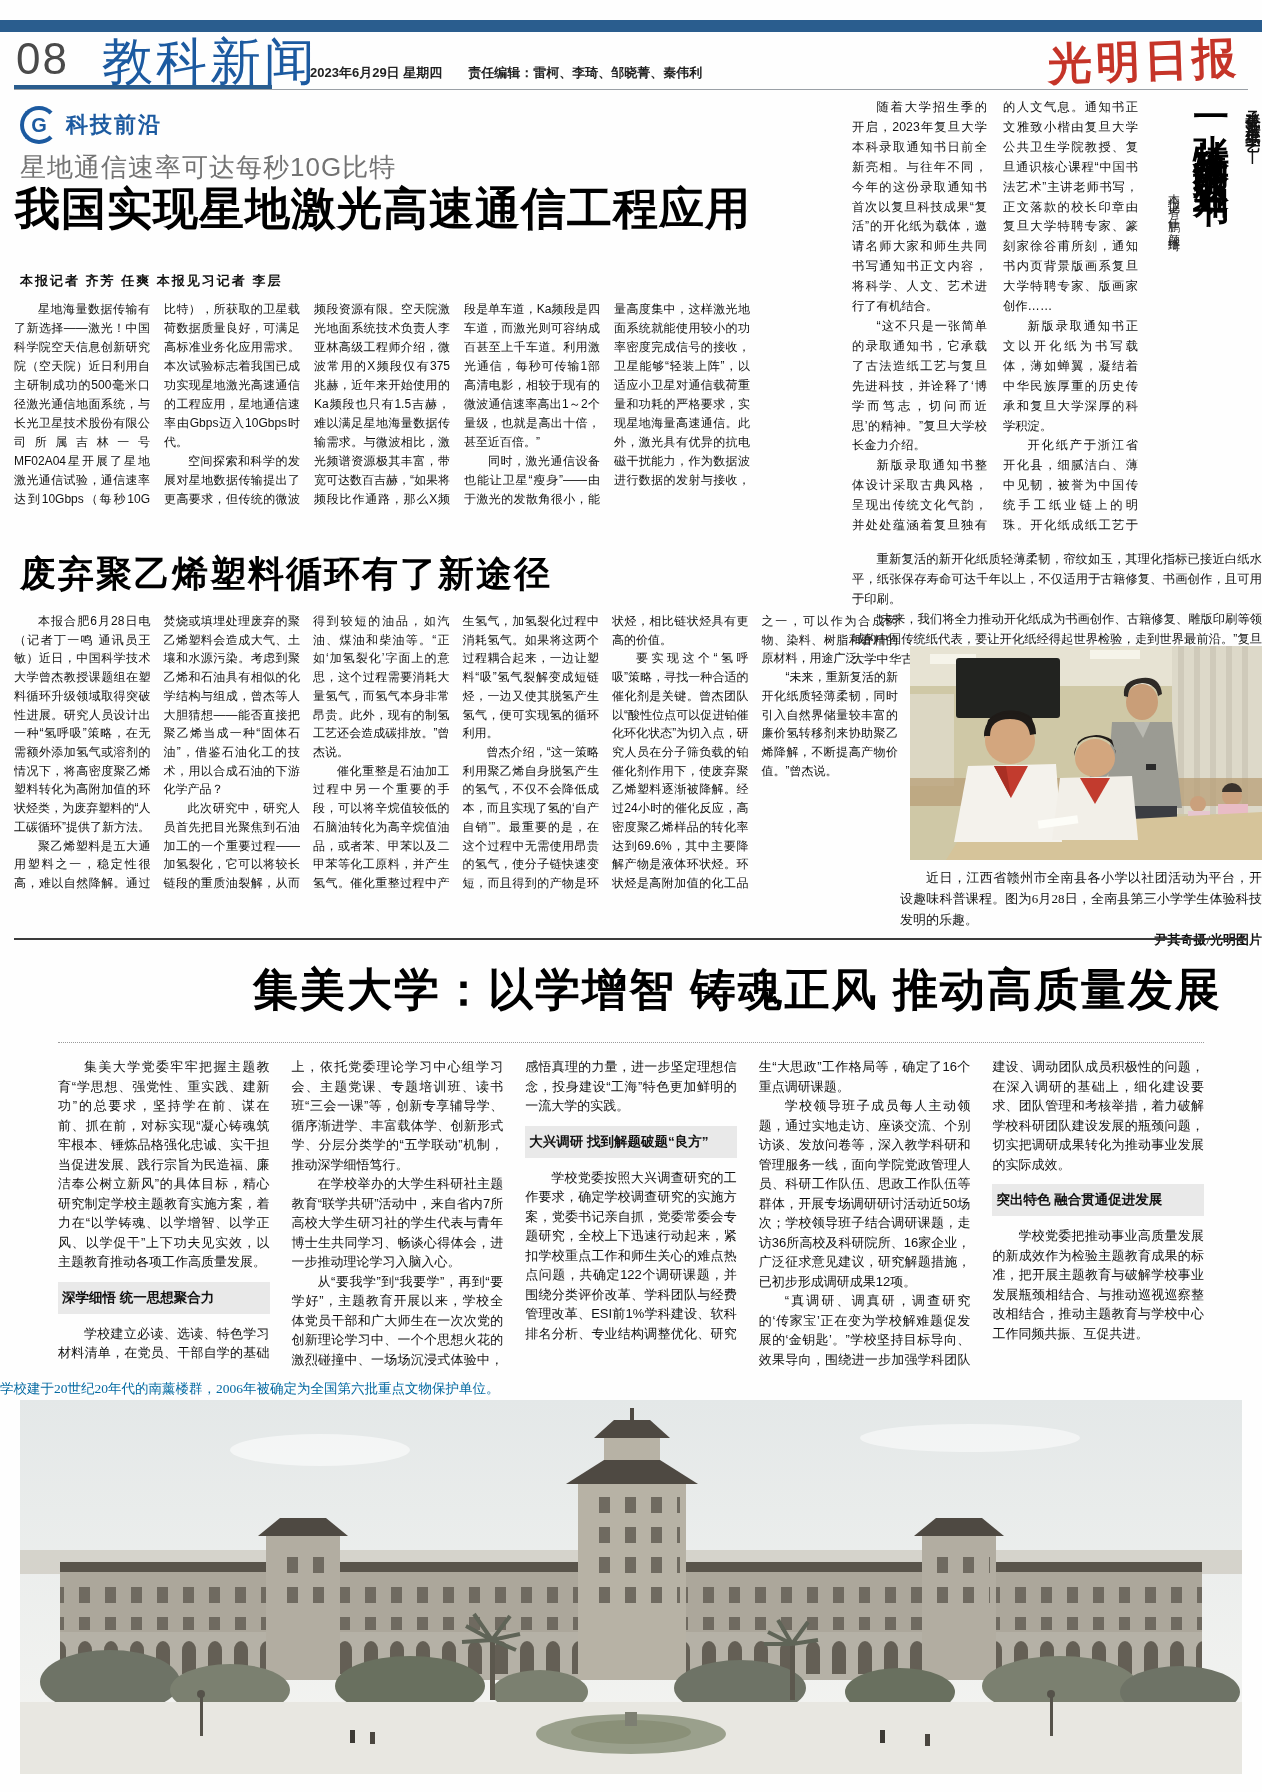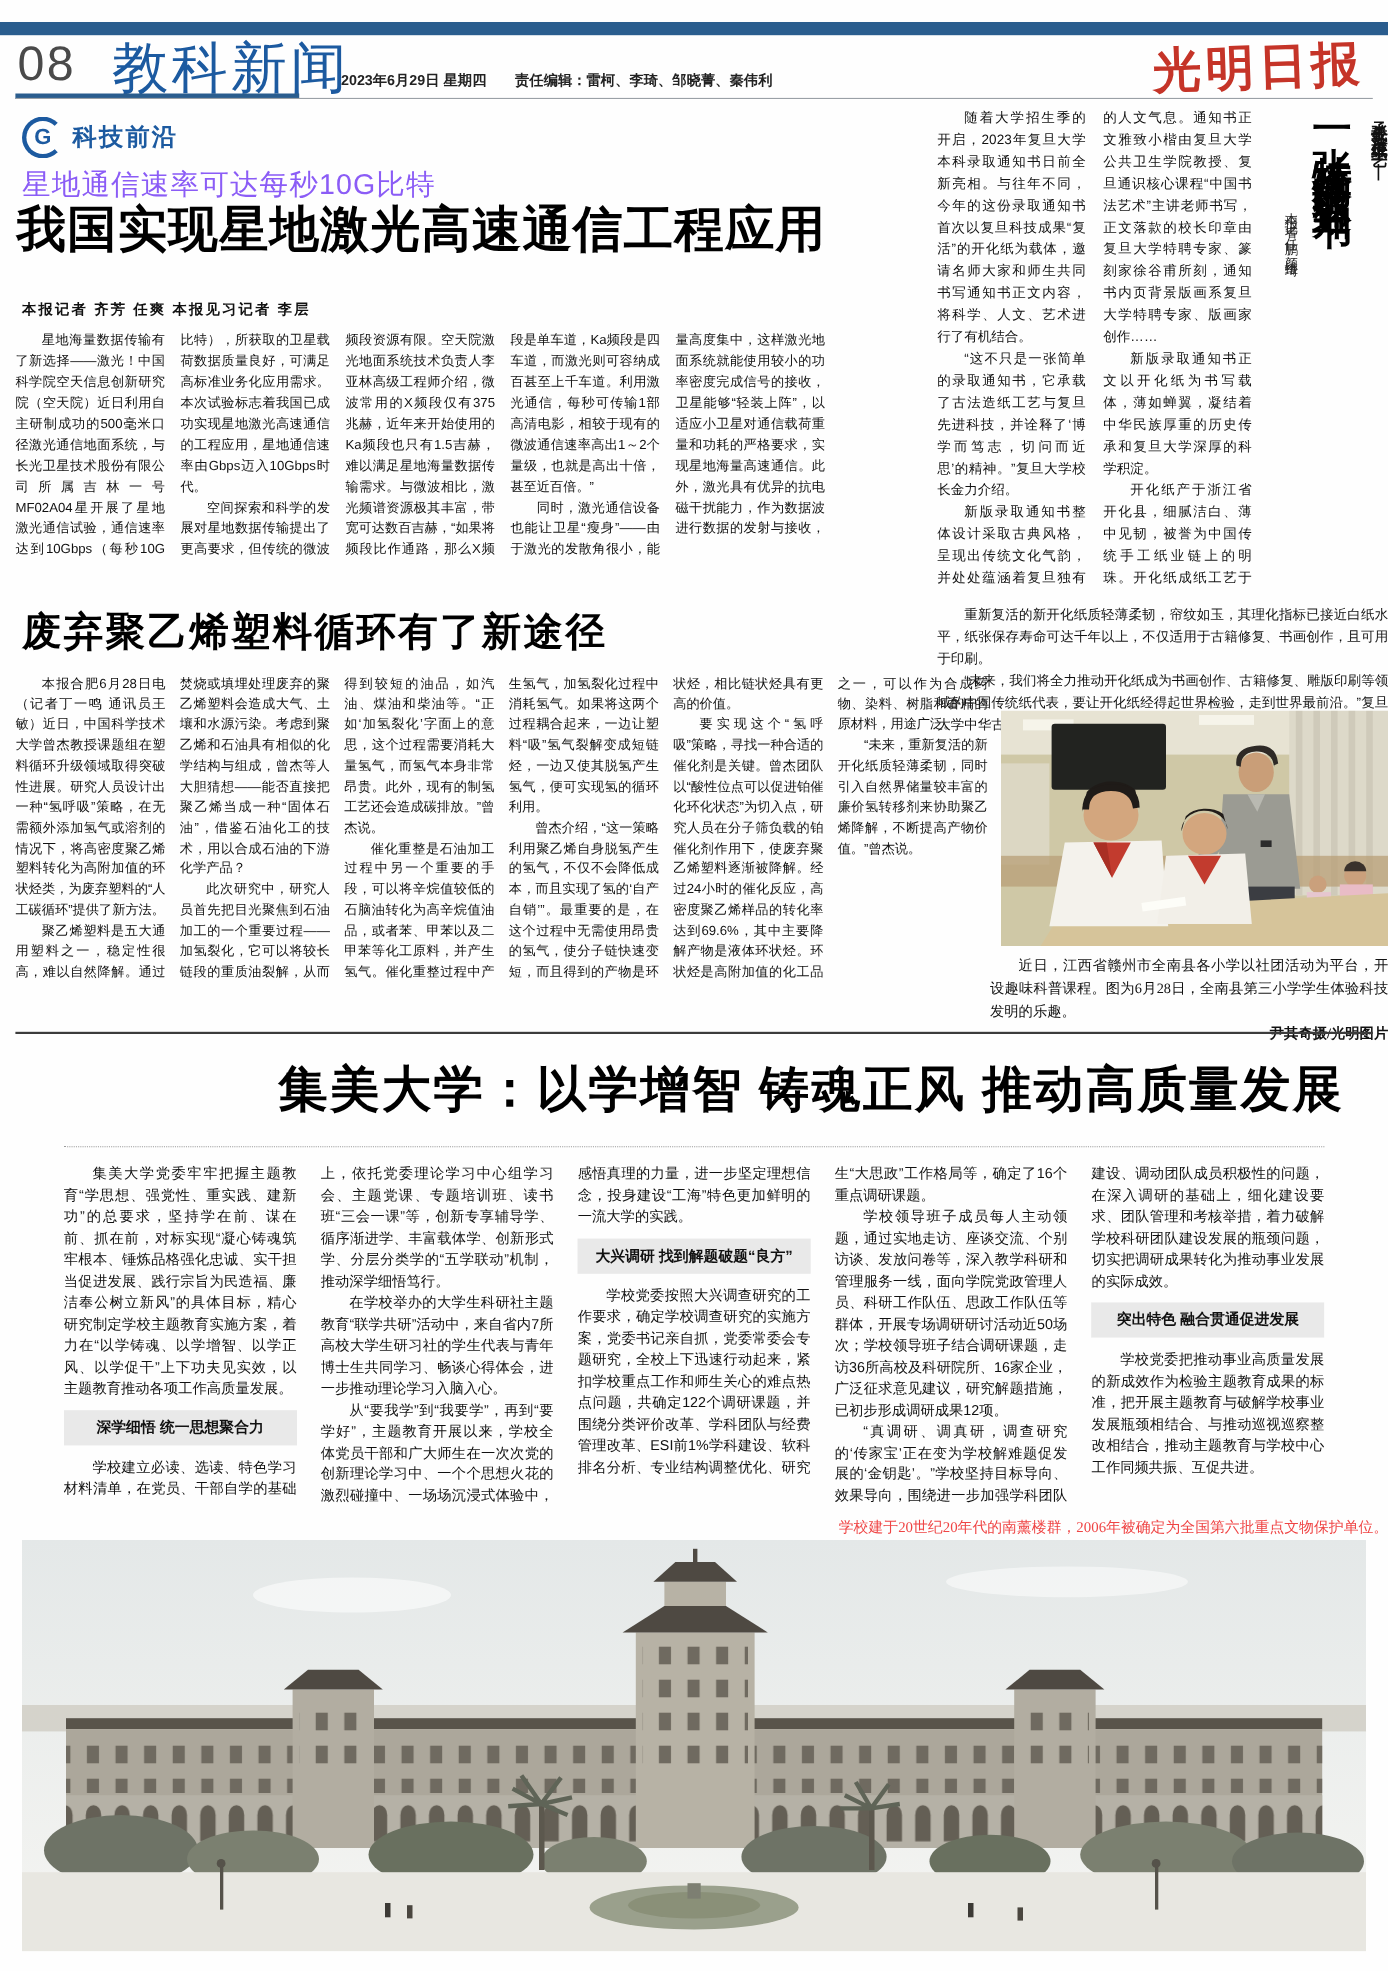--- a/index.html
+++ b/index.html
@@ -13,21 +13,21 @@
   .dateline span{margin-right:26px;}
   .masthead{position:absolute;right:22px;top:32px;font-size:44px;font-weight:700;color:#c53428;
             font-family:"Liberation Serif","DejaVu Serif",serif;transform:rotate(-2deg);letter-spacing:4px;}
   .headrule-blue{position:absolute;left:14px;top:85px;width:258px;height:5px;background:#2a5d8e;}
   .headrule{position:absolute;left:14px;top:89px;width:1234px;height:1px;background:#9aa0a6;}
   
   .fronttag{position:absolute;left:20px;top:106px;display:flex;align-items:center;gap:8px;}
   .fronttag .g-icon{width:30px;height:30px;border:4px solid #1c5aa0;border-radius:50%;color:#1c5aa0;
        font-weight:900;font-size:20px;display:flex;align-items:center;justify-content:center;border-right-color:transparent;}
   .fronttag .g-label{font-size:22px;font-weight:900;color:#1c5aa0;letter-spacing:2px;}
-  .kicker1{position:absolute;left:20px;top:150px;font-size:26px;font-weight:500;color:#8b5cf6;letter-spacing:1px;}
+  .kicker1{position:absolute;left:20px;top:150px;font-size:26px;font-weight:500;color:#737373;letter-spacing:1px;}
   .headline1{position:absolute;left:15px;top:184px;width:748px;font-size:45px;font-weight:900;color:#000;
              letter-spacing:1px;line-height:1.1;}
   .byline1{position:absolute;left:20px;top:272px;font-size:13px;font-weight:700;letter-spacing:2px;}
   .body1{position:absolute;left:14px;top:300px;width:736px;height:226px;overflow:hidden;
          column-count:5;column-gap:14px;column-fill:auto;font-size:12px;line-height:1.58;}
   p{margin:0;text-indent:2em;text-align:justify;}
   
   .adm{position:absolute;left:852px;top:98px;width:410px;}
   .adm-row{display:flex;}
   .adm-body{width:286px;height:452px;overflow:hidden;column-count:2;column-gap:16px;column-fill:auto;
@@ -50,24 +50,24 @@
             font-family:"Liberation Serif","DejaVu Serif",serif;}
   .caption1 p{text-indent:2em;}
   .credit1{text-align:right;text-indent:0;font-weight:600;}
   
   .jimei-rule{position:absolute;left:14px;top:938px;width:1234px;height:2px;background:#3c3c3c;}
   .jimei-title{position:absolute;left:40px;top:960px;width:1182px;text-align:right;font-size:45px;
                font-weight:900;letter-spacing:2px;color:#000;}
   .jimei-cols{position:absolute;left:58px;top:1042px;width:1146px;height:332px;overflow:hidden;
               border-top:1px dotted #9a9a9a;padding-top:14px;box-sizing:border-box;
               column-count:5;column-gap:22px;column-fill:auto;font-size:13px;line-height:1.5;}
-  .jimei-cols .subhead{background:#e9e9e9;font-weight:800;text-align:center;font-size:13.5px;
+  .jimei-cols .subhead{background:#e9e9e9;font-weight:800;font-size:13.5px;
               padding:6px 4px;margin:10px 0;break-inside:avoid;}
-  .jimei-caption{position:absolute;left:0;top:1380px;width:1262px;text-align:right;font-size:13.5px;
-                 font-family:"Liberation Serif","DejaVu Serif",serif;color:#ef4444;}
+  .jimei-caption{position:absolute;left:0;top:1380px;width:1262px;text-align:left;font-size:13.5px;
+                 font-family:"Liberation Serif","DejaVu Serif",serif;color:#0369a1;}
   .photo2{position:absolute;left:20px;top:1400px;width:1222px;height:374px;overflow:hidden;}
 </style>
 </head>
 <body>
 
 <div class="page">
 
   <div class="topbar"></div>
   <div class="pagenum">08</div>
   <div class="sectionname">教科新闻</div>

